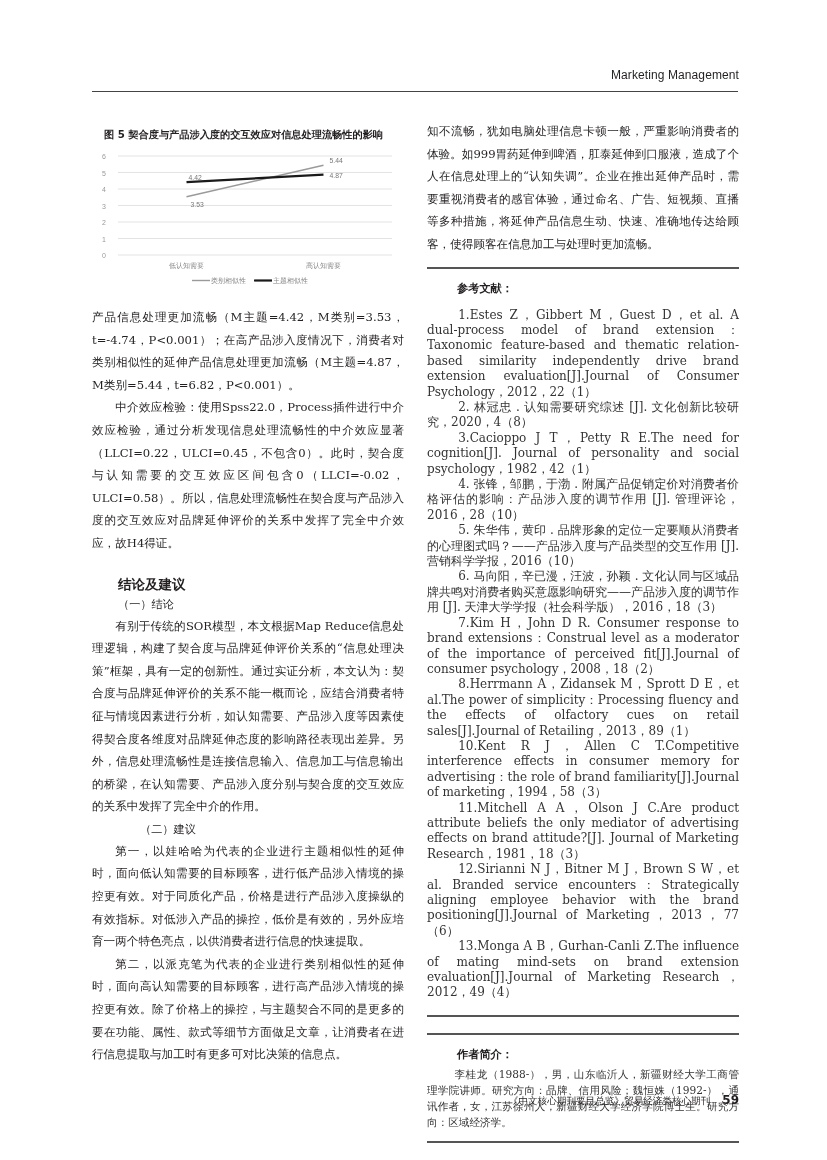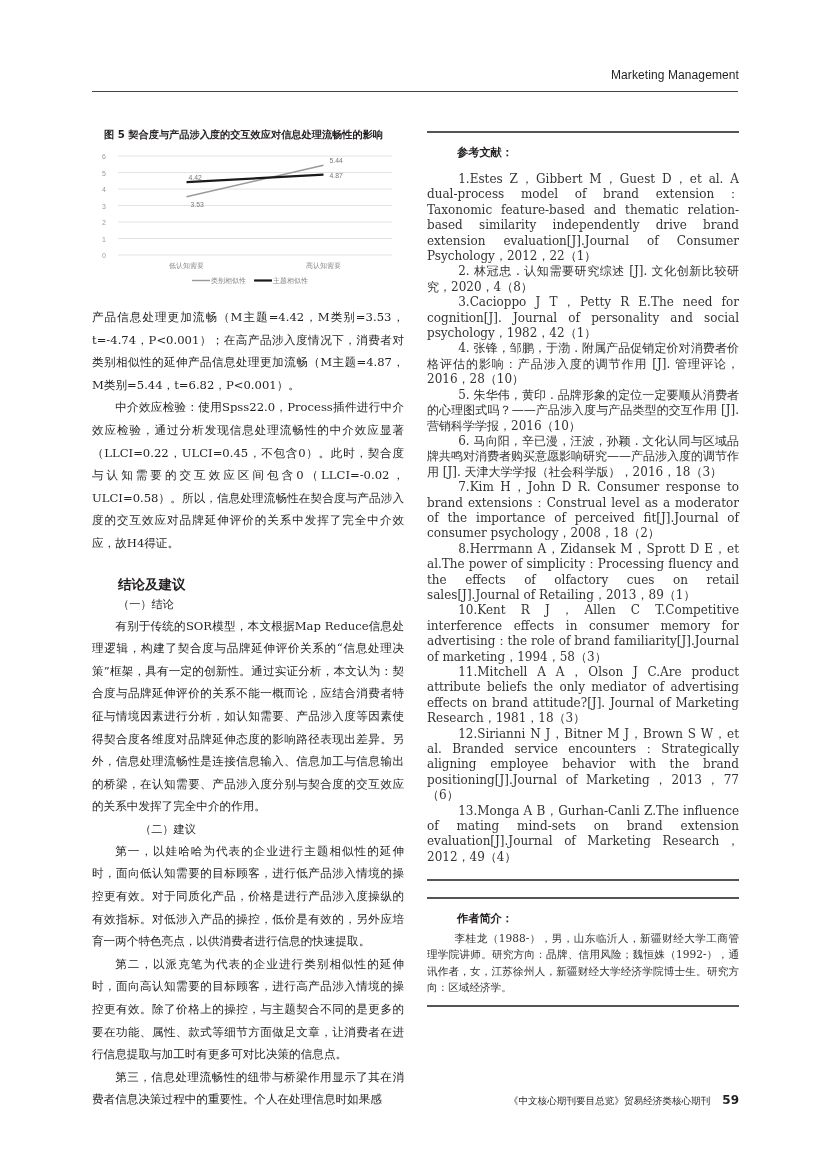--- a/index.html
+++ b/index.html
@@ -96,25 +96,27 @@
 
   <div class="section-heading">结论及建议</div>
   <div class="sub-heading">（一）结论</div>
   <div class="body-text">
     <p class="indent">有别于传统的SOR模型，本文根据Map Reduce信息处理逻辑，构建了契合度与品牌延伸评价关系的“信息处理决策”框架，具有一定的创新性。通过实证分析，本文认为：契合度与品牌延伸评价的关系不能一概而论，应结合消费者特征与情境因素进行分析，如认知需要、产品涉入度等因素使得契合度各维度对品牌延伸态度的影响路径表现出差异。另外，信息处理流畅性是连接信息输入、信息加工与信息输出的桥梁，在认知需要、产品涉入度分别与契合度的交互效应的关系中发挥了完全中介的作用。</p>
   </div>
   <div class="sub-heading" style="margin-top:2px;margin-left:48px;">（二）建议</div>
   <div class="body-text">
     <p class="indent">第一，以娃哈哈为代表的企业进行主题相似性的延伸时，面向低认知需要的目标顾客，进行低产品涉入情境的操控更有效。对于同质化产品，价格是进行产品涉入度操纵的有效指标。对低涉入产品的操控，低价是有效的，另外应培育一两个特色亮点，以供消费者进行信息的快速提取。</p>
     <p class="indent">第二，以派克笔为代表的企业进行类别相似性的延伸时，面向高认知需要的目标顾客，进行高产品涉入情境的操控更有效。除了价格上的操控，与主题契合不同的是更多的要在功能、属性、款式等细节方面做足文章，让消费者在进行信息提取与加工时有更多可对比决策的信息点。</p>
-    <p class="indent">第三，信息处理流畅性的纽带与桥梁作用显示了其在消费者信息决策过程中的重要性。个人在处理信息时如果感</p>
   </div>
 </div>
 
 <div class="col-right">
+  <div class="body-text">
+    <p>知不流畅，犹如电脑处理信息卡顿一般，严重影响消费者的体验。如999胃药延伸到啤酒，肛泰延伸到口服液，造成了个人在信息处理上的“认知失调”。企业在推出延伸产品时，需要重视消费者的感官体验，通过命名、广告、短视频、直播等多种措施，将延伸产品信息生动、快速、准确地传达给顾客，使得顾客在信息加工与处理时更加流畅。</p>
+  </div>
   <div class="ref-rule"></div>
   <div class="ref-heading">参考文献：</div>
   <div class="refs" id="refs">
       <p>1.Estes Z，Gibbert M，Guest D，et al. A dual-process model of brand extension：Taxonomic feature-based and thematic relation-based similarity independently drive brand extension evaluation[J].Journal of Consumer Psychology，2012，22（1）</p>
       <p>2. 林冠忠 . 认知需要研究综述 [J]. 文化创新比较研究，2020，4（8）</p>
       <p>3.Cacioppo J T，Petty R E.The need for cognition[J]. Journal of personality and social psychology，1982，42（1）</p>
       <p>4. 张锋，邹鹏，于渤 . 附属产品促销定价对消费者价格评估的影响：产品涉入度的调节作用 [J]. 管理评论，2016，28（10）</p>
       <p>5. 朱华伟，黄印 . 品牌形象的定位一定要顺从消费者的心理图式吗？——产品涉入度与产品类型的交互作用 [J]. 营销科学学报，2016（10）</p>
       <p>6. 马向阳，辛已漫，汪波，孙颖 . 文化认同与区域品牌共鸣对消费者购买意愿影响研究——产品涉入度的调节作用 [J]. 天津大学学报（社会科学版），2016，18（3）</p>
       <p>7.Kim H，John D R. Consumer response to brand extensions：Construal level as a moderator of the importance of perceived fit[J].Journal of consumer psychology，2008，18（2）</p>

